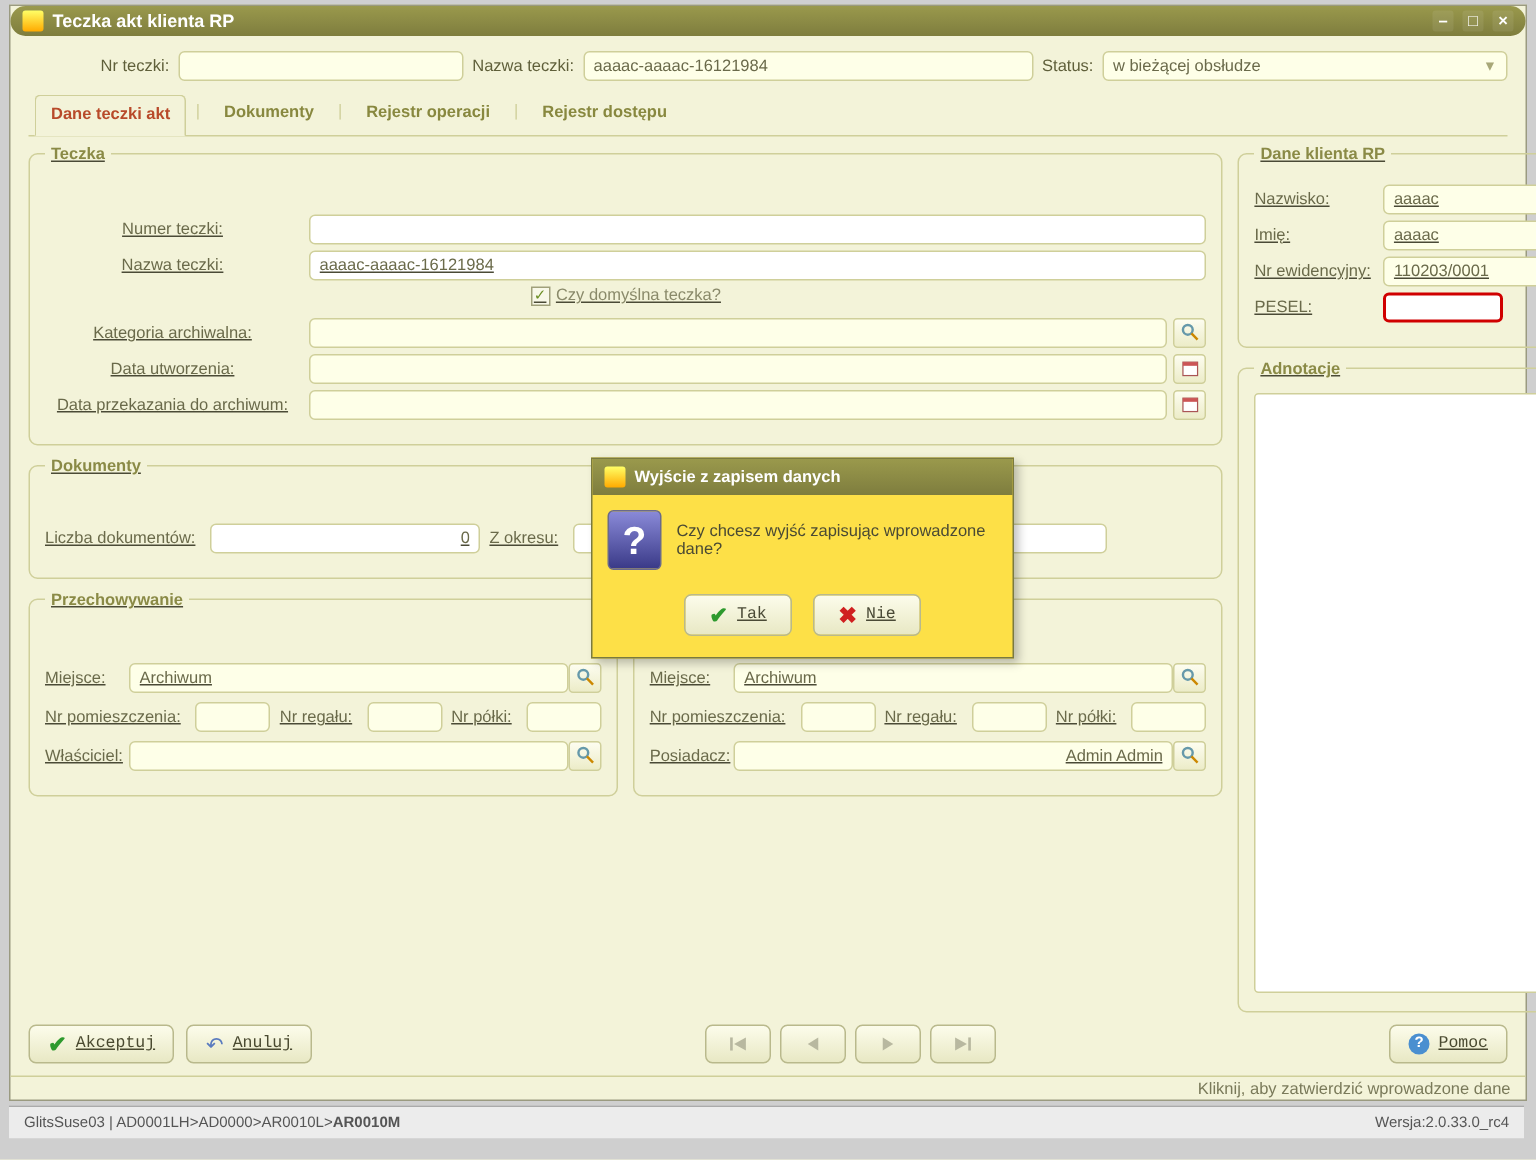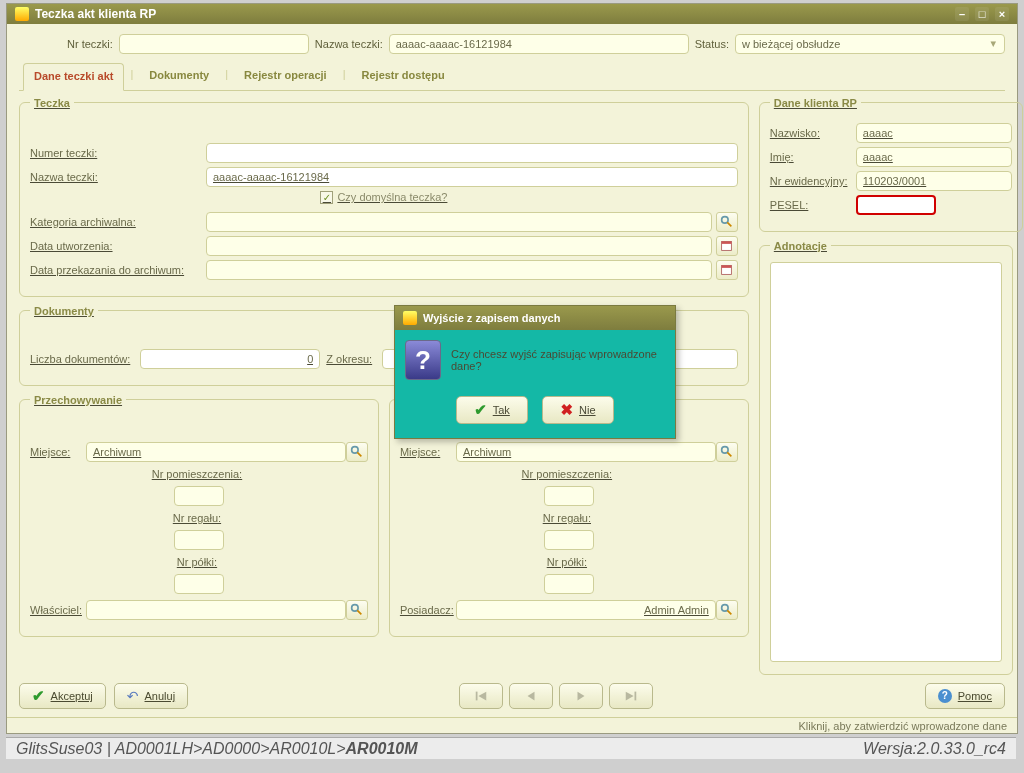--- a/index.html
+++ b/index.html
@@ -1,18 +1,18 @@
 <!DOCTYPE html>
 <html><head>
 <meta charset="utf-8">
 <style>
   * { box-sizing: border-box; font-family: Tahoma, Verdana, sans-serif; }
   body { margin:0; background:#cfcfcf; font-size:11px; color:#4a4a36; }
   .window { width:1012px; height:731px; margin:3px 6px; background:#f3f3d9; border:1px solid #9a9a80; display:flex; flex-direction:column; }
-  .titlebar { height:26px; background:linear-gradient(#9a994c,#7e7d3e); color:#fff; font-weight:bold; display:flex; align-items:center; padding:0 8px; font-size:12px; }
+  .titlebar { height:26px; background:linear-gradient(#9a994c,#7e7d3e); color:#fff; font-weight:bold; display:flex; align-items:center; padding:0 8px; font-size:12px;border-radius:10px; }
   .titlebar .app-icon { width:14px; height:14px; margin-right:6px; background:linear-gradient(#ff6,#fa0); border-radius:2px; }
   .titlebar .spacer { flex:1; }
   .spacer { flex:1; }
   .titlebar .ctrl { width:14px; height:14px; margin-left:6px; color:#fff; font-size:11px; text-align:center; line-height:14px; background:rgba(255,255,255,0.08); border-radius:2px; }
 
   .content { flex:1; padding:10px 12px 8px 12px; display:flex; flex-direction:column; }
 
   .hdr-row { display:flex; align-items:center; gap:6px; margin-bottom:8px;padding-left:48px; }
   .hdr-row label { color:#5f5f3a; }
   .txt { border:1px solid #cfcf9a; background:#feffe8; border-radius:4px; height:20px; padding:0 6px; font-size:11px; color:#6a6a4a; }
@@ -24,58 +24,58 @@
   .tab-sep { color:#cfcf9a; padding:6px 2px; }
 
   .columns { display:flex; gap:10px; flex:1;text-decoration:underline; }
   .col-left { flex:1; display:flex; flex-direction:column; gap:8px; }
   .col-right { width:254px; display:flex; flex-direction:column; gap:8px; }
 
   fieldset { border:1px solid #cfcf9a; border-radius:6px; padding:10px 10px 12px; margin:0; }
   legend { color:#8a8a46; font-weight:bold; padding:0 4px; }
 
   .frow { display:flex; align-items:center; margin:4px 0; }
-  .frow .lbl { width:176px; text-align:left; padding-right:6px; color:#6a6a4a; }
+  .frow .lbl { width:176px; text-align:center; padding-right:6px; color:#6a6a4a; }
   .frow .inp { flex:1; display:flex; align-items:center; gap:4px; }
   .iconbtn { width:22px; height:20px; border:1px solid #cfcf9a; background:linear-gradient(#fdfdf0,#ececc8); border-radius:3px; display:inline-flex; align-items:center; justify-content:center; cursor:pointer; }
   .iconbtn svg { width:13px; height:13px; }
 
   .chk { display:flex; align-items:center; justify-content:center; gap:4px; color:#8a8a6a; margin:4px 0 8px; }
   .chkbox { width:13px; height:13px; border:1px solid #a0a07a; background:#f8f8e8; display:inline-flex; align-items:center; justify-content:center; color:#6b8e23; font-size:10px; }
 
   .half-row { display:flex; gap:10px; }
   .half-row fieldset { flex:1; }
 
   .small-lbl { color:#6a6a4a; white-space:nowrap; padding-right:4px; }
-  .triple { display:flex; align-items:center; gap:6px; margin-top:6px;flex-direction:column; }
+  .triple { display:flex; align-items:center; gap:6px; margin-top:6px; }
   .triple input { width:50px; }
 
   .footer-bar { display:flex; align-items:center; gap:8px; padding:8px 0 0; }
   .btn { height:26px; padding:0 12px; border:1px solid #b9b98c; background:linear-gradient(#fcfceb,#e8e8c4); border-radius:5px; display:inline-flex; align-items:center; gap:6px; cursor:pointer; color:#4a4a30; }
   .navbtn { width:44px; justify-content:center; }
   .navbtn svg { width:14px; height:14px; fill:#7a9a5a; }
   .navbtn.dis svg { fill:#b8b8a0; }
 
   .annot-area { border:1px solid #cfcf9a; background:#fff; height:400px; border-radius:3px; }
 
   .statusbar { height:20px; border-top:1px solid #cfcf9a; padding:2px 10px 0; color:#7a7a5a; display:flex; align-items:center;justify-content:flex-end; }
 
-  .breadcrumb-bar { height:22px; border-top:1px solid #aaa; background:#ececec; padding:2px 10px; display:flex; align-items:center; width:1010px; margin:0 6px; color:#555; font-size:16px;font-style:italic; }
+  .breadcrumb-bar { height:22px; border-top:1px solid #aaa; background:#ececec; padding:2px 10px; display:flex; align-items:center; width:1010px; margin:0 6px; color:#555; font-size:10px; }
 
   
-  .modal { position:absolute; left:394px; top:305px; width:282px; border:1px solid #7a7a40; background:#14b8a6; box-shadow:3px 3px 6px rgba(0,0,0,0.25); }
+  .modal { position:absolute; left:394px; top:305px; width:282px; border:1px solid #7a7a40; background:#fde047; box-shadow:3px 3px 6px rgba(0,0,0,0.25); }
   .modal .m-title { height:24px; background:linear-gradient(#9a994c,#7e7d3e); color:#fff; font-weight:bold; display:flex; align-items:center; padding:0 8px; font-size:11px; }
   .modal .m-title .app-icon { width:14px; height:14px; margin-right:6px; background:linear-gradient(#ff6,#fa0); border-radius:2px; }
   .modal .m-body { display:flex; padding:10px; align-items:center; gap:10px; color:#4a4a34; }
   .q-icon { width:40px; height:40px; border:1px solid #6a6a8a; background:linear-gradient(#8a8ad8,#3a3a88); border-radius:4px; display:flex; align-items:center; justify-content:center; color:#fff; font-size:26px; font-weight:bold; }
   .modal .m-btns { display:flex; justify-content:center; gap:14px; padding:6px 0 14px; }
   .mbtn { height:28px; width:72px; border:1px solid #b9b98c; background:linear-gradient(#fcfceb,#e8e8c4); border-radius:5px; display:inline-flex; align-items:center; justify-content:center; gap:6px; cursor:pointer; }
   .check { color:#2e9a2e; font-size:15px; font-weight:bold; }
   .cross { color:#d02020; font-size:15px; font-weight:bold; }
-  .ul { text-decoration:underline; }
+  .ul { text-decoration:underline;font-family:Liberation Mono, monospace; }
 
   .pesel { border:2px solid #d00000; background:#ffffff; }
   .drop-arrow { color:#a8a878; position:relative; right:2px; }
 </style>
 </head>
 <body>
 
 <div class="window">
   <div class="titlebar">
     <span class="app-icon"></span>

